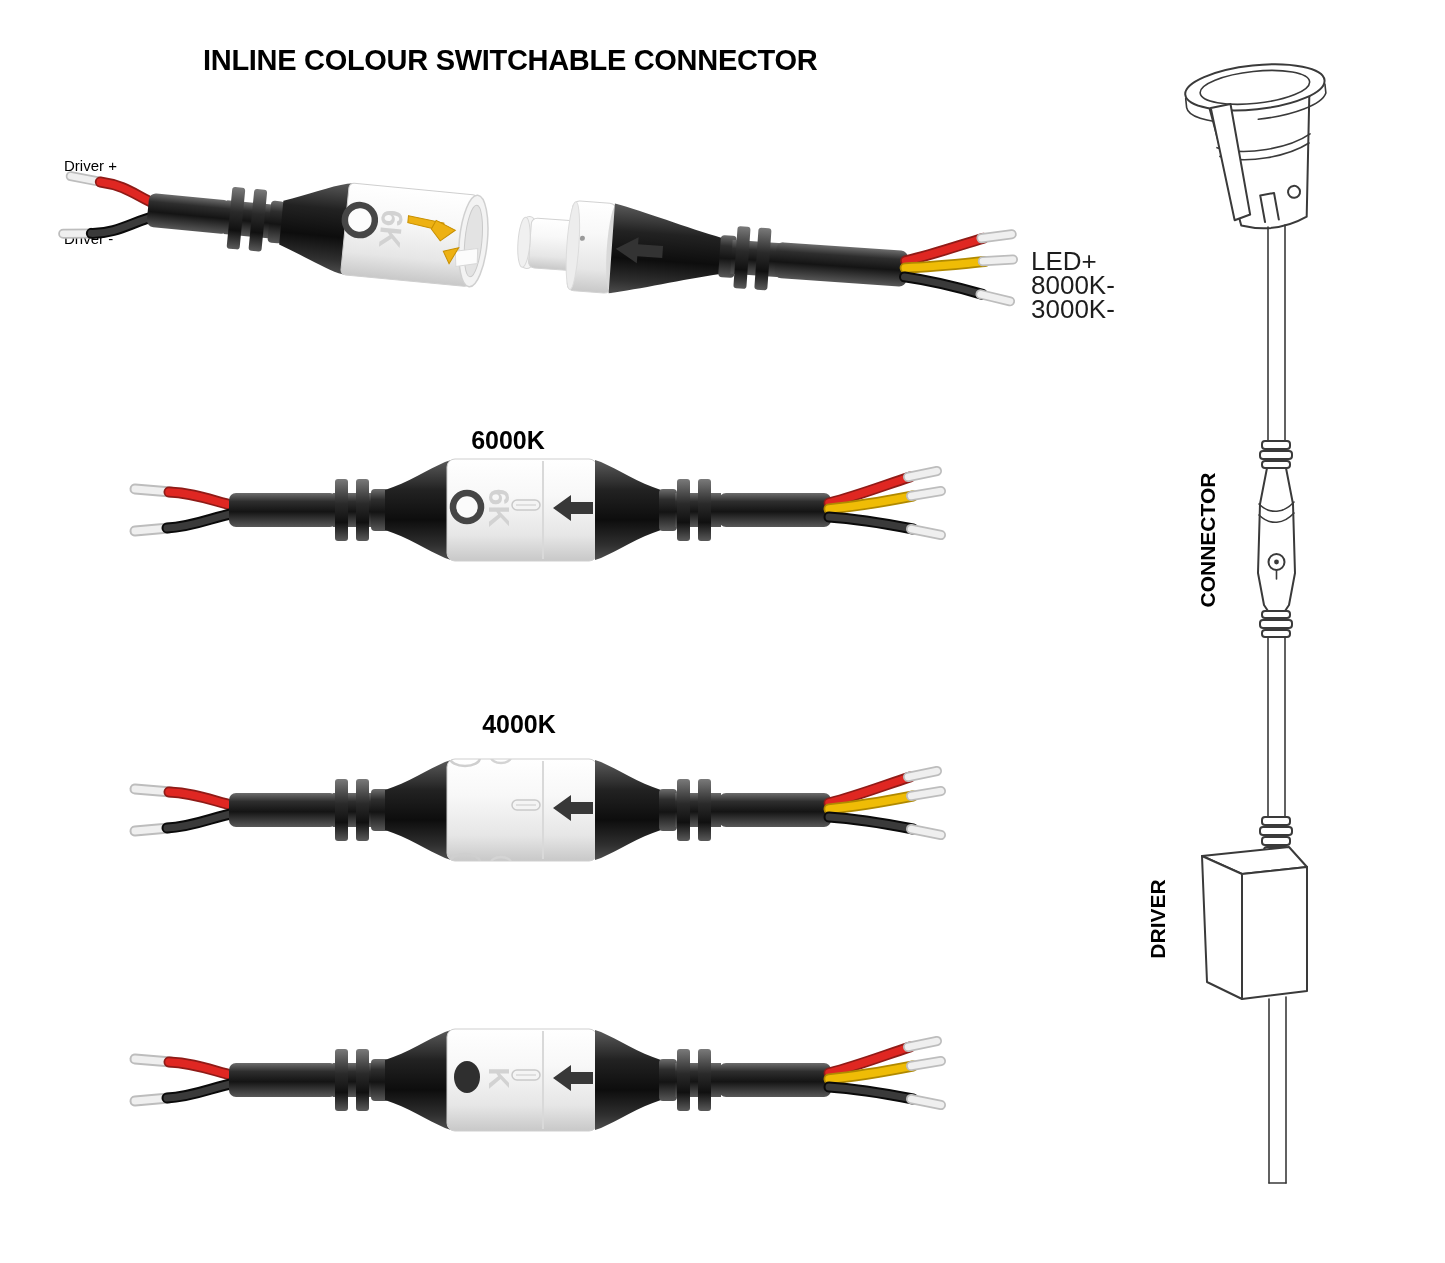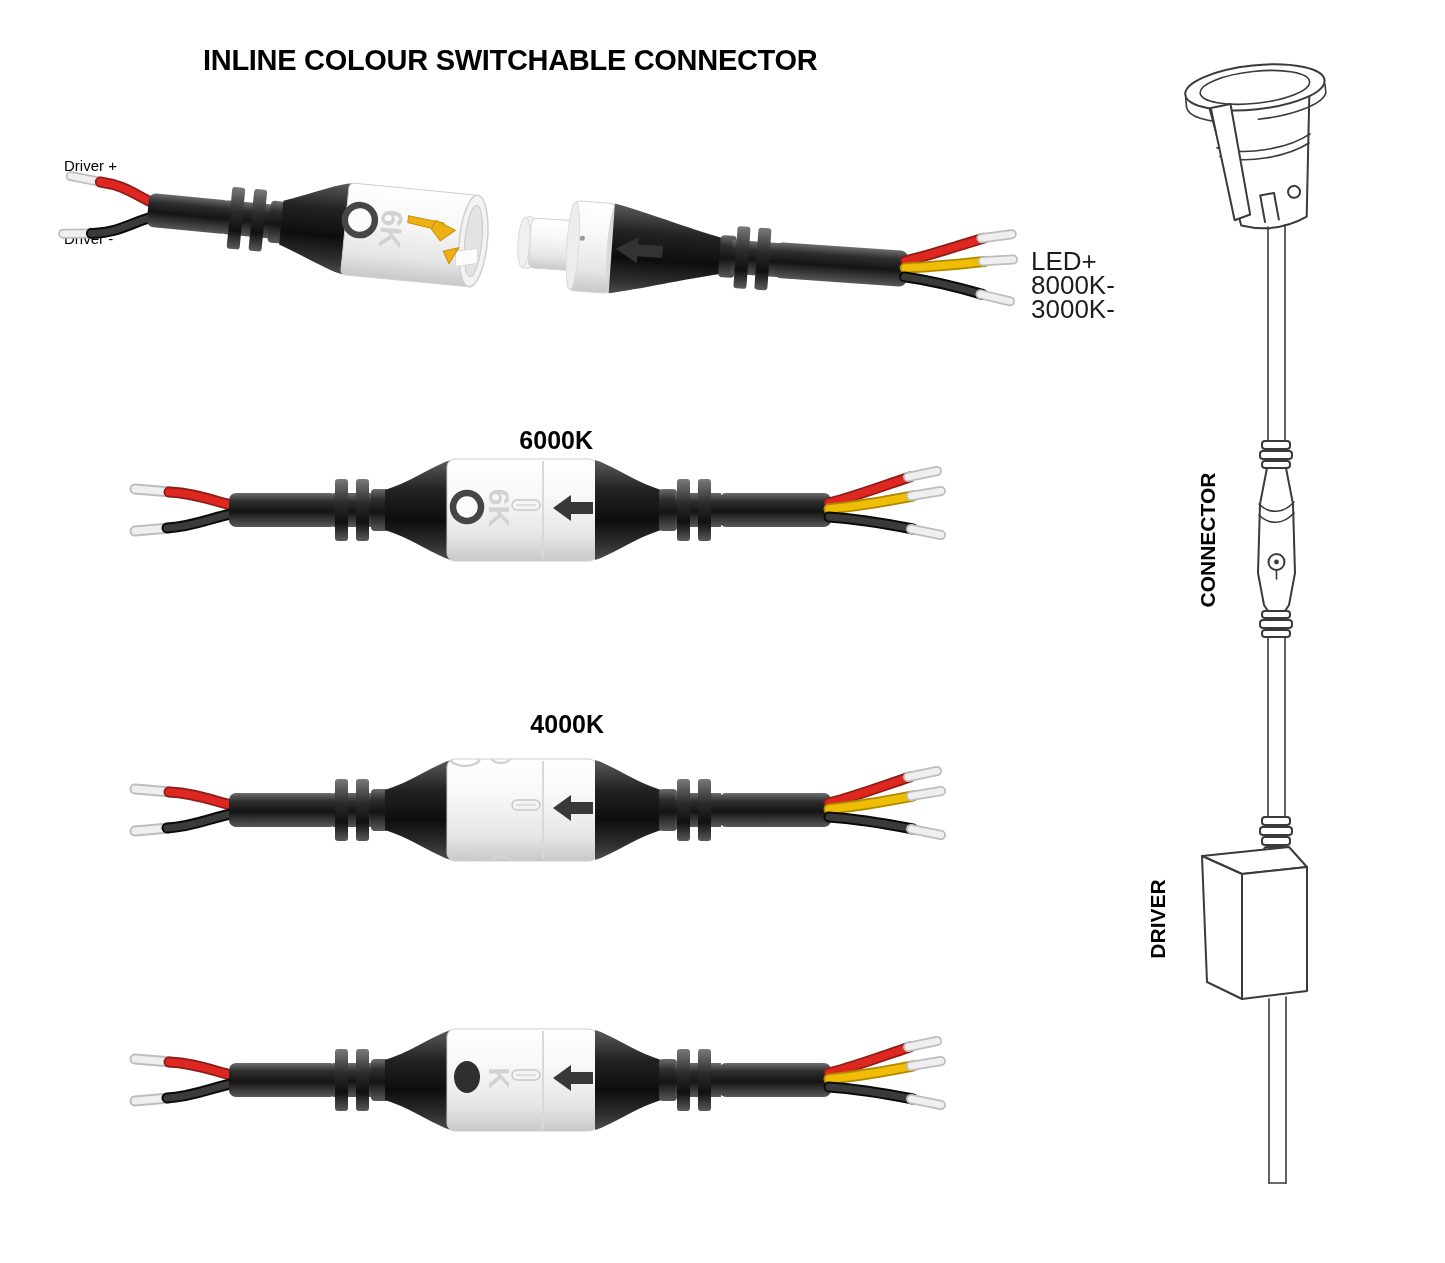--- a/index.html
+++ b/index.html
@@ -2,21 +2,21 @@
 <html><head>
 <meta charset="utf-8">
 <style>
   html,body{margin:0;padding:0;background:#fff;}
   .canvas{position:relative;width:1445px;height:1263px;background:#ffffff;overflow:hidden;
           font-family:"Liberation Sans",sans-serif;color:#000;}
   .abs{position:absolute;}
   .title{font-size:29px;font-weight:bold;letter-spacing:-0.3px;white-space:nowrap;}
   .wire-label{font-size:15px;color:#000000;white-space:nowrap;}
   .led-label{font-size:26px;color:#1d1d1d;white-space:nowrap;}
-  .variant-heading{font-size:25px;font-weight:bold;width:170px;text-align:right;white-space:nowrap;}
+  .variant-heading{font-size:25px;font-weight:bold;width:170px;text-align:center;white-space:nowrap;}
   .note{font-size:24px;font-weight:bold;line-height:31px;width:760px;}
   .vlabel{font-weight:bold;font-size:21px;text-align:center;transform:rotate(-90deg);white-space:nowrap;}
   svg{overflow:visible;display:block;}
   .emboss{font-family:"Liberation Sans",sans-serif;font-size:30px;font-weight:bold;fill:#d2d2d2;}
   .lineart{stroke:#3a3a3a;stroke-width:2;fill:#ffffff;stroke-linejoin:round;stroke-linecap:round;}
   .lineart-thin{stroke:#3a3a3a;stroke-width:1.6;fill:none;stroke-linecap:round;}
 </style>
 </head>
 <body>
 

